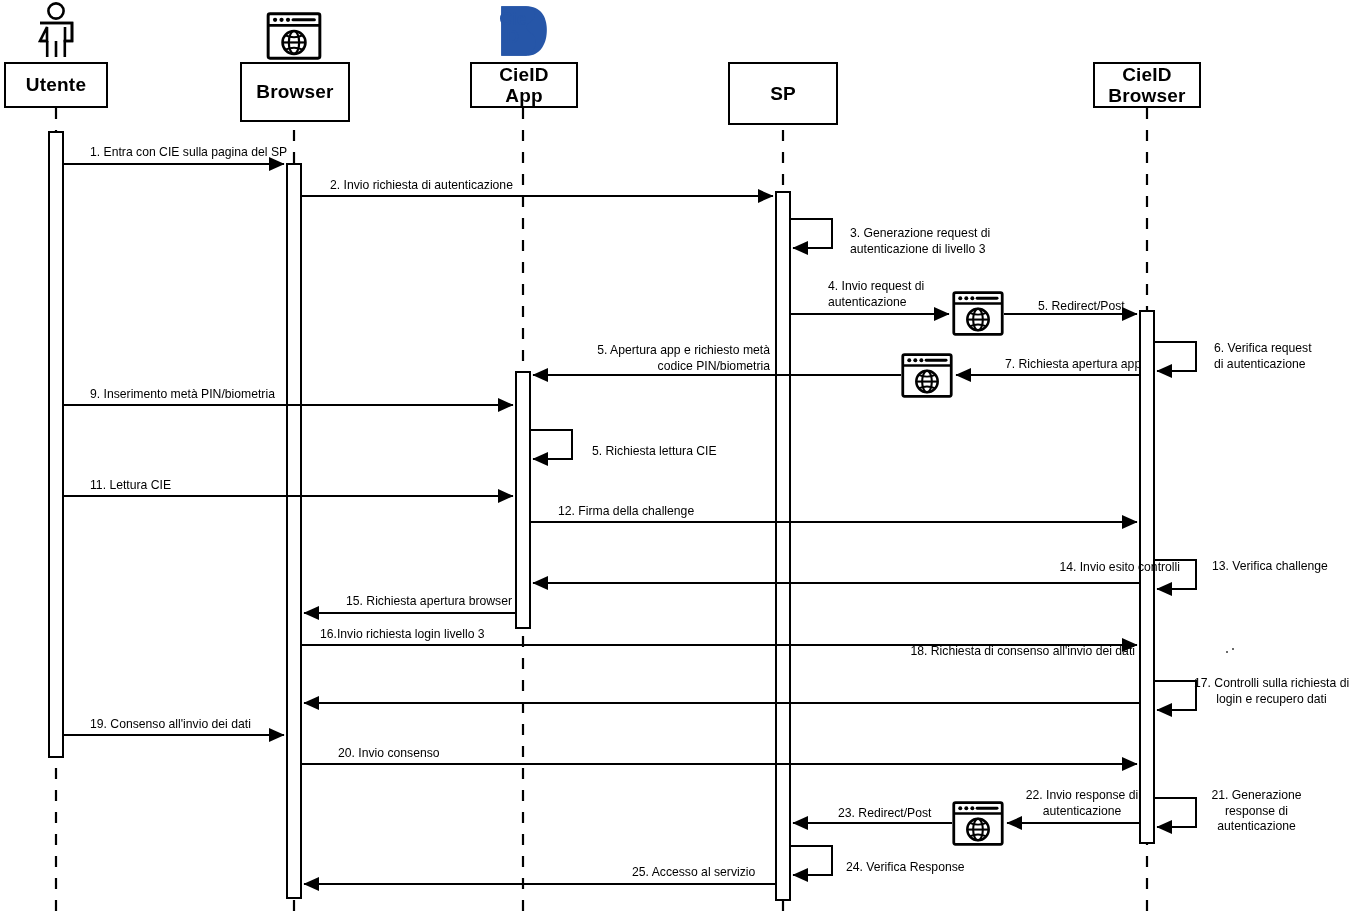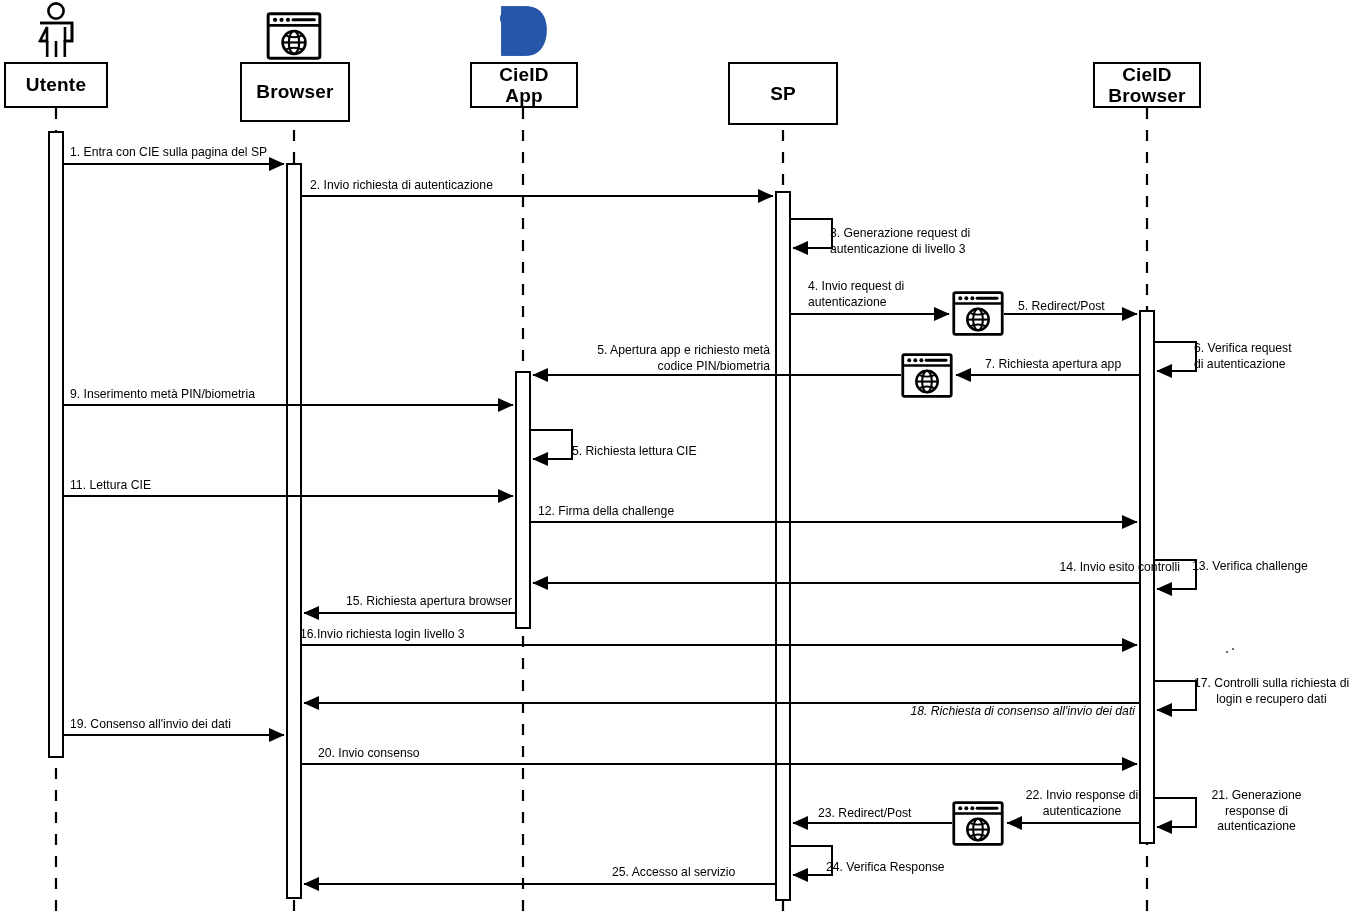--- a/index.html
+++ b/index.html
@@ -44,21 +44,21 @@
   }
   .participant-box .pname-line { display: block; }
   
   .msg-label {
     position: absolute;
     font-size: 12.2px;
     line-height: 1.28;
     color: #000000;
     white-space: pre;
   }
-  .msg-label.align-left { text-align: left; }
+  .msg-label.align-left { text-align: left; margin-left: 20px; }
   .msg-label.align-right { text-align: right; }
   .msg-label.align-center { text-align: center; }
   
   .icon-wrap {
     position: absolute;
   }
   .stray-dot {
     position: absolute;
     width: 2px;
     height: 2px;
@@ -286,21 +286,21 @@
       <div class="msg-label align-left" style="left: 70px; top: 387px; width: 240px;">9. Inserimento metà PIN/biometria</div>
       <div class="msg-label align-left" style="left: 572px; top: 444px; width: 170px;">5. Richiesta lettura CIE</div>
       <div class="msg-label align-left" style="left: 70px; top: 478px; width: 140px;">11. Lettura CIE</div>
       <div class="msg-label align-left" style="left: 538px; top: 504px; width: 180px;">12. Firma della challenge</div>
       <div class="msg-label align-left" style="left: 1192px; top: 559px; width: 160px;">13. Verifica challenge</div>
       <div class="msg-label align-right" style="left: 1020px; top: 560px; width: 160px;">14. Invio esito controlli</div>
       <div class="msg-label align-right" style="left: 340px; top: 594px; width: 172px;">15. Richiesta apertura browser</div>
       <div class="msg-label align-left" style="left: 300px; top: 627px; width: 210px;">16.Invio richiesta login livello 3</div>
       <div class="msg-label align-center" style="left: 1194px; top: 676px; width: 155px;">17. Controlli sulla richiesta di
 login e recupero dati</div>
-      <div class="msg-label align-right" style="left: 895px; top: 704px; width: 240px; font-style: italic;">18. Richiesta di consenso all'invio dei dati</div>
+      <div class="msg-label align-right" style="left: 895px; top: 644px; width: 240px;">18. Richiesta di consenso all'invio dei dati</div>
       <div class="msg-label align-left" style="left: 70px; top: 717px; width: 210px;">19. Consenso all'invio dei dati</div>
       <div class="msg-label align-left" style="left: 318px; top: 746px; width: 160px;">20. Invio consenso</div>
       <div class="msg-label align-center" style="left: 1194px; top: 788px; width: 125px;">21. Generazione
 response di
 autenticazione</div>
       <div class="msg-label align-center" style="left: 1014px; top: 788px; width: 136px;">22. Invio response di
 autenticazione</div>
       <div class="msg-label align-left" style="left: 818px; top: 806px; width: 130px;">23. Redirect/Post</div>
       <div class="msg-label align-left" style="left: 826px; top: 860px; width: 160px;">24. Verifica Response</div>
       <div class="msg-label align-left" style="left: 612px; top: 865px; width: 155px;">25. Accesso al servizio</div>

